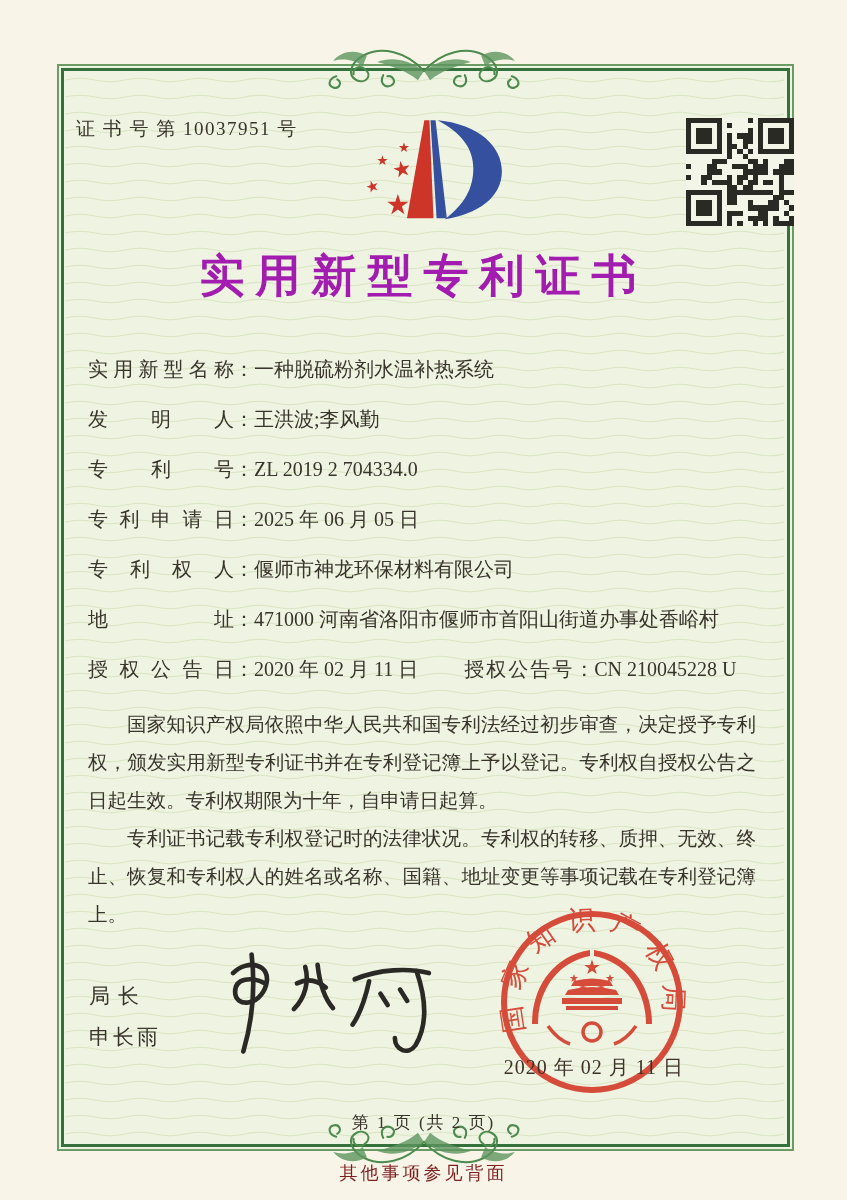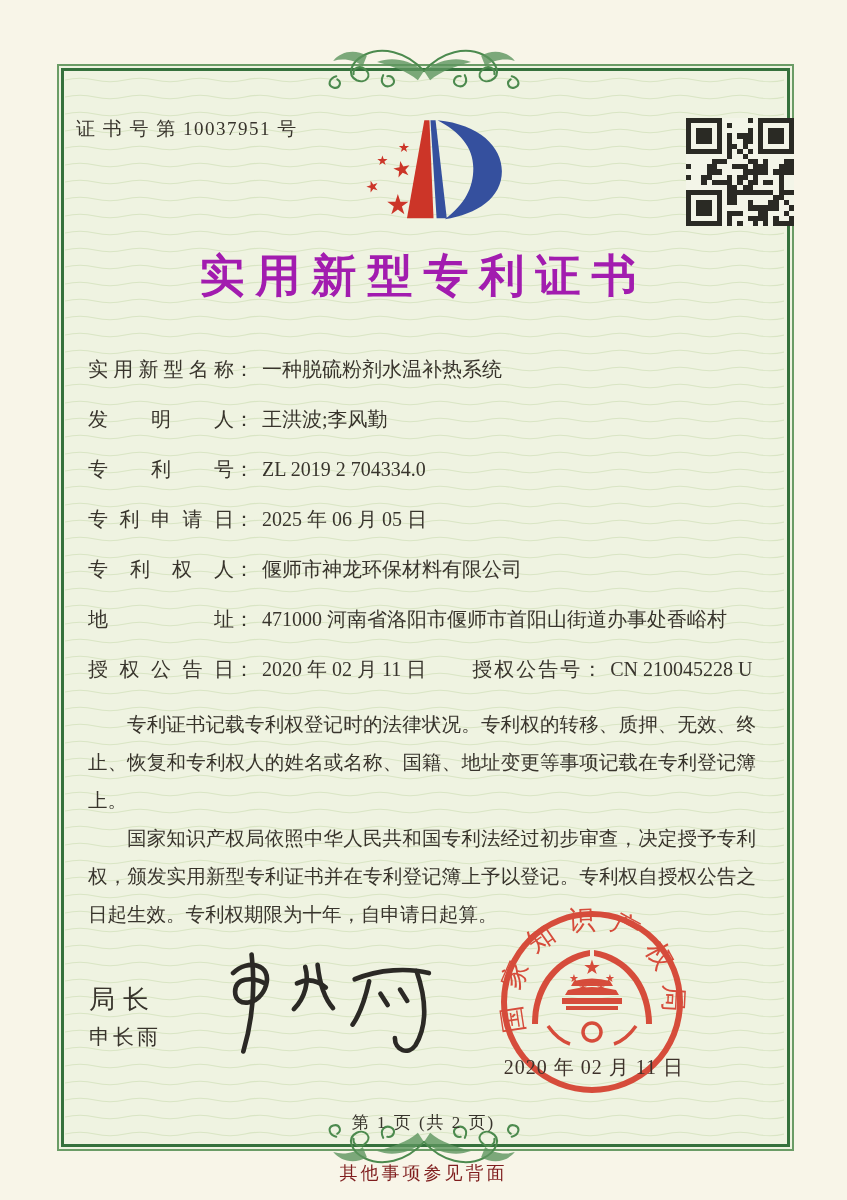--- a/index.html
+++ b/index.html
@@ -33,29 +33,29 @@
     left:0;right:0;top:246px;text-align:center;
     font-size:45px;font-weight:bold;letter-spacing:11px;color:#a21caf;z-index:5;
   }
   
   .fields{left:88px;top:356px;width:672px;z-index:5;font-size:20px;}
   .frow{height:50px;white-space:nowrap;}
   .flabel{
     display:inline-block;width:7.3em;text-align:justify;text-align-last:justify;
     vertical-align:top;
   }
-  .fvalue{margin-left:8px;}
+  .fvalue{margin-left:0;}
   .fpair2{margin-left:46px;}
   .flabel2{letter-spacing:2px;}
   
   .paras{left:88px;top:706px;width:668px;font-size:19.5px;line-height:38px;
     text-align:justify;z-index:5;}
   .paras p{margin:0;text-indent:2em;}
   
-  .sig-role{left:89px;top:982px;font-size:26px;letter-spacing:8px;z-index:6;}
+  .sig-role{left:89px;top:982px;font-size:21px;letter-spacing:8px;z-index:6;}
   .sig-name{left:89px;top:1023px;font-size:21px;letter-spacing:3px;z-index:6;}
   .signature{left:198px;top:942px;width:268px;height:124px;z-index:6;}
   .seal{left:492px;top:902px;width:200px;height:200px;z-index:5;opacity:.93;}
   .seal-date{
     left:502px;top:1054px;width:184px;text-align:center;z-index:7;
     font-size:20px;color:#3d312a;letter-spacing:1px;white-space:nowrap;
   }
   .page-info{left:0;right:0;top:1111px;text-align:center;font-size:17px;z-index:6;letter-spacing:2px;}
   .back-note{left:0;right:0;top:1161px;text-align:center;font-size:18px;letter-spacing:3px;color:#7f1d1d;}
   .qr svg,.logo svg,.seal svg,.signature svg,.ornament svg{width:100%;height:100%;display:block;}
@@ -330,22 +330,22 @@
   </div>
   <div class="frow">
     <span class="flabel">地址</span><span>：</span><span class="fvalue">471000  河南省洛阳市偃师市首阳山街道办事处香峪村</span>
   </div>
   <div class="frow">
     <span class="flabel">授权公告日</span><span>：</span><span class="fvalue">2020 年 02 月 11 日</span><span class="fpair2"><span class="flabel2">授权公告号</span><span>：</span><span class="fvalue">CN 210045228 U</span></span>
   </div>
 </div>
 
 <div class="abs paras">
+  <p>国家知识产权局依照中华人民共和国专利法经过初步审查，决定授予专利权，颁发实用新型专利证书并在专利登记簿上予以登记。专利权自授权公告之日起生效。专利权期限为十年，自申请日起算。</p>
   <p>专利证书记载专利权登记时的法律状况。专利权的转移、质押、无效、终止、恢复和专利权人的姓名或名称、国籍、地址变更等事项记载在专利登记簿上。</p>
-  <p>国家知识产权局依照中华人民共和国专利法经过初步审查，决定授予专利权，颁发实用新型专利证书并在专利登记簿上予以登记。专利权自授权公告之日起生效。专利权期限为十年，自申请日起算。</p>
 </div>
 
 <div class="abs sig-role">局长</div>
 <div class="abs sig-name">申长雨</div>
 
 <div class="abs signature">
   <svg viewBox="0 0 260 120">
     <g stroke="#2b2925" stroke-width="4.5" fill="none" stroke-linecap="round" stroke-linejoin="round">
       <path d="M52 12 C55 38 54 72 44 106"></path>
       <path d="M34 30 C48 16 72 21 66 42 C60 62 36 64 36 48 C36 35 52 33 65 40"></path>

